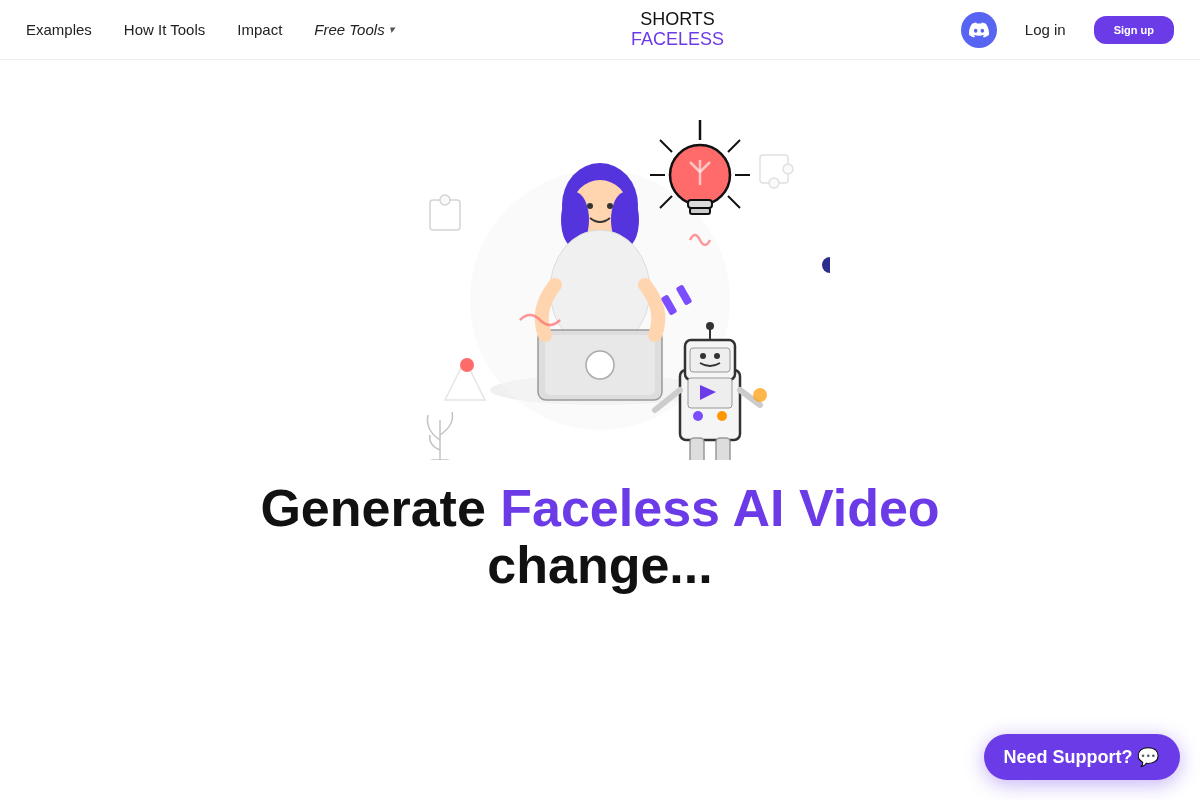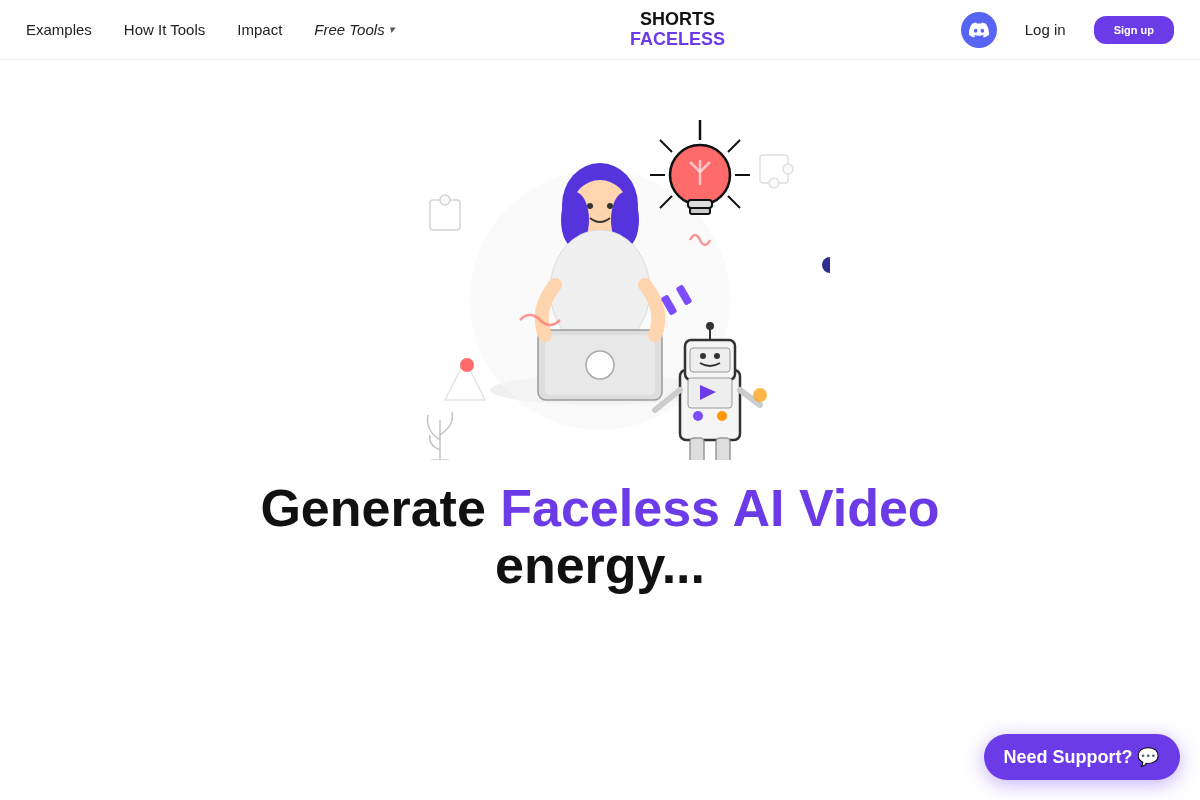--- a/index.html
+++ b/index.html
@@ -6,21 +6,21 @@
     body { font-family: -apple-system, BlinkMacSystemFont, 'Segoe UI', sans-serif; background: #fff; color: #111; min-height: 800px; }
 
     
     nav {
       display: flex; align-items: center; justify-content: space-between;
       padding: 0 26px; height: 60px; border-bottom: 1px solid #eee;
       position: sticky; top: 0; background: #fff; z-index: 100;
     }
     .nav-left { display: flex; align-items: center; gap: 32px; }
     .nav-left a { text-decoration: none; color: #222; font-size: 15px; font-weight: 500; cursor: pointer; }
-    .nav-logo { font-size: 18px; font-weight: 700; text-align: center; line-height: 1.1; }
+    .nav-logo { font-size: 18px; font-weight: 400; text-align: center; line-height: 1.1; }
     .nav-logo .shorts { color: #111; display: block; }
     .nav-logo .faceless { color: #6c3be8; display: block; }
     .nav-right { display: flex; align-items: center; gap: 16px; }
     .discord-icon { width: 36px; height: 36px; background: #5865F2; border-radius: 50%; display: flex; align-items: center; justify-content: center; }
     .discord-icon svg { width: 20px; height: 20px; fill: white; }
     .btn-login { background: none; border: none; font-size: 15px; font-weight: 500; color: #222; cursor: pointer; padding: 6px 12px; text-align: right; }
     .btn-signup { background: #6c3be8; color: white; border: none; border-radius: 12px; font-size: 11px; font-weight: 600; padding: 8px 20px; cursor: pointer; }
     .free-tools-btn { display: flex; align-items: center; gap: 4px; cursor: pointer; font-size: 15px; font-weight: 500; color: #222; font-style: italic; }
     .chevron { font-size: 11px; color: #555; }
 
@@ -224,20 +224,20 @@
 
       <g transform="translate(390, 55)" opacity="0.45" stroke="#bbb" stroke-width="1.5" fill="none">
         <rect x="0" y="0" width="28" height="28" rx="3"></rect>
         <circle cx="14" cy="28" r="5" fill="#f5f5f5" stroke="#bbb"></circle>
         <circle cx="28" cy="14" r="5" fill="#f5f5f5" stroke="#bbb"></circle>
       </g>
     </svg>
   </div>
 
   <h1 class="headline">
-    <span class="black">Generate </span><span class="purple">Faceless AI Video</span><span class="black"> energy...</span>
+    <span class="black">Generate </span><span class="purple">Faceless AI Video</span><span class="black"> change...</span>
   </h1>
 
 
 
 </main>
 
 <div class="support-bubble">Need Support? 💬</div>
 
 </body></html>

